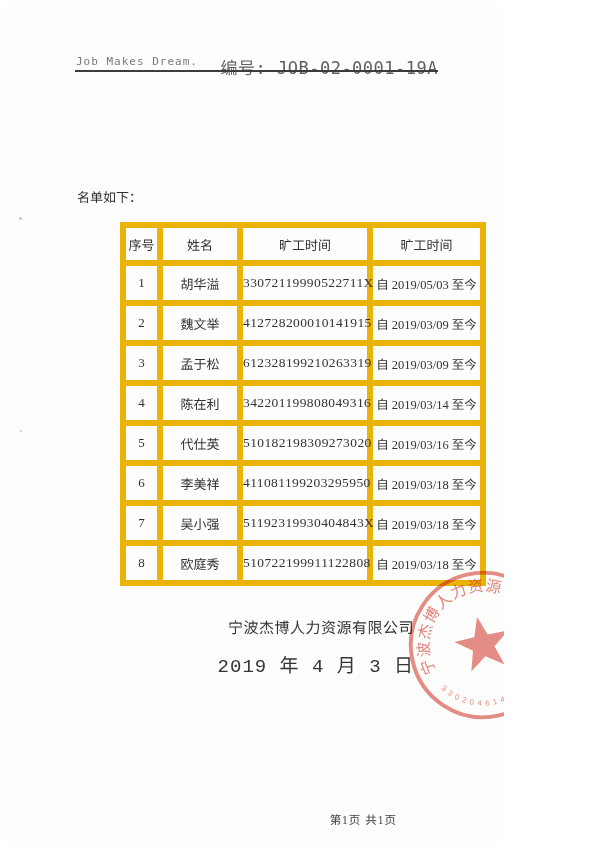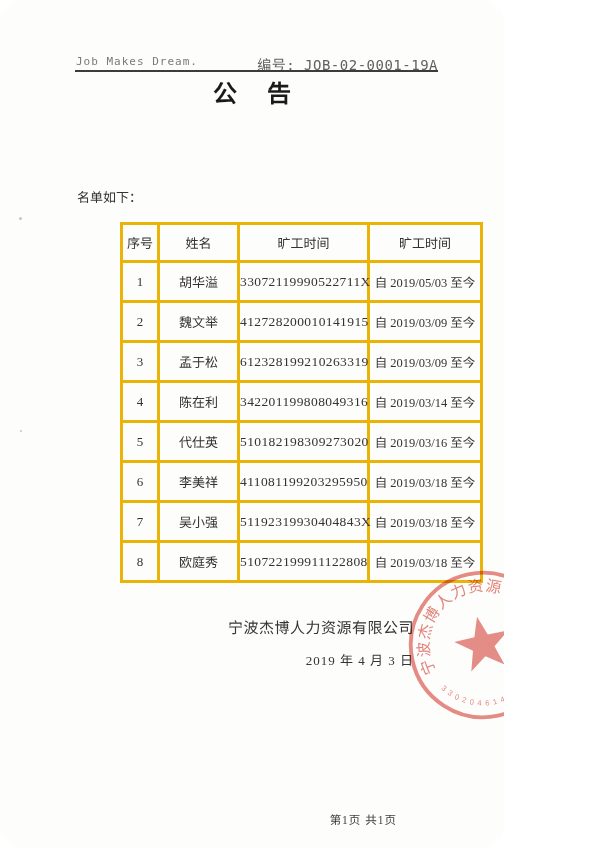--- a/index.html
+++ b/index.html
@@ -6,66 +6,65 @@
   .page{
     position:relative;width:504px;height:848px;background:#fdfdfc;overflow:hidden;
     font-family:"Liberation Serif","DejaVu Serif",serif;color:#2f2f2f;border-radius:22px;
   }
   .header-left{
     position:absolute;left:76px;top:55px;font-family:"DejaVu Sans Mono","Liberation Mono",monospace;
     font-size:11px;color:#7a7a7a;letter-spacing:1px;
   }
   .header-right{
     position:absolute;right:66px;top:54px;font-family:"DejaVu Sans Mono","Liberation Mono",monospace;
-    font-size:14px;color:#616161;letter-spacing:0.5px;margin-left:46px;
+    font-size:17px;color:#616161;letter-spacing:0.5px;margin-left:46px;
   }
   .header-rule{position:absolute;left:75px;right:66px;top:70px;border-top:2px solid #3c3c3c;height:0;}
   .doc-title{
     position:absolute;left:0;right:0;top:74px;text-align:center;
     font-size:24px;font-weight:bold;color:#1a1a1a;letter-spacing:12px;text-indent:12px;
   }
   .doc-paragraph{
     position:absolute;left:75px;width:459px;top:105px;
     font-size:13.5px;line-height:23px;text-align:justify;text-indent:2.4em;
     color:#2b2b2b;letter-spacing:0.2px;
   }
   .list-intro{position:absolute;left:77px;top:187px;font-size:13px;color:#333;}
   table.roster{
     position:absolute;left:120px;top:222px;width:360px;
     border-collapse:collapse;table-layout:fixed;text-align:center;
     font-size:13px;color:#333;
   }
-  table.roster th,table.roster td{border:3px solid #eab308;font-weight:normal;padding:0;}
+  table.roster th,table.roster td{border:6px solid #eab308;font-weight:normal;padding:0;}
   table.roster thead tr{height:38px;}
   table.roster tbody tr{height:40px;}
   table.roster td.cell-id{font-size:13.5px;letter-spacing:0.4px;}
   table.roster td.cell-date{font-size:12.5px;}
   .signature{position:absolute;right:90px;top:616px;text-align:right;color:#353535;}
   .signature .company{font-size:15px;letter-spacing:0.5px;}
-  .signature .date{font-size:13px;margin-top:13px;letter-spacing:1px;}
+  .signature .date{font-size:19px;margin-top:13px;letter-spacing:1px;font-family:Liberation Mono, monospace;}
   .seal{
     position:absolute;left:406px;top:568px;width:154px;height:154px;
     transform:rotate(-12deg);transform-origin:50% 50%;
     mix-blend-mode:multiply;opacity:0.85;
   }
   .page-footer{position:absolute;right:107px;top:811px;font-size:11.5px;color:#3f3f3f;letter-spacing:1px;}
   .scan-speck{position:absolute;background:#9a9a9a;border-radius:50%;opacity:0.55;}
   .speck-1{left:19px;top:217px;width:3px;height:3px;}
   .speck-2{left:20px;top:430px;width:2px;height:2px;}
 </style>
 </head>
 <body>
 
 <div class="page">
 
   <div class="header-left">Job Makes Dream.</div>
   <div class="header-right">编号: JOB-02-0001-19A</div>
   <div class="header-rule"></div>
 
-  <div class="doc-title">公 告</div>
 
 
   <div class="list-intro">名单如下：</div>
 
   <table class="roster">
     <colgroup>
       <col style="width:37px">
         <col style="width:80px">
         <col style="width:130px">
         <col style="width:113px">

